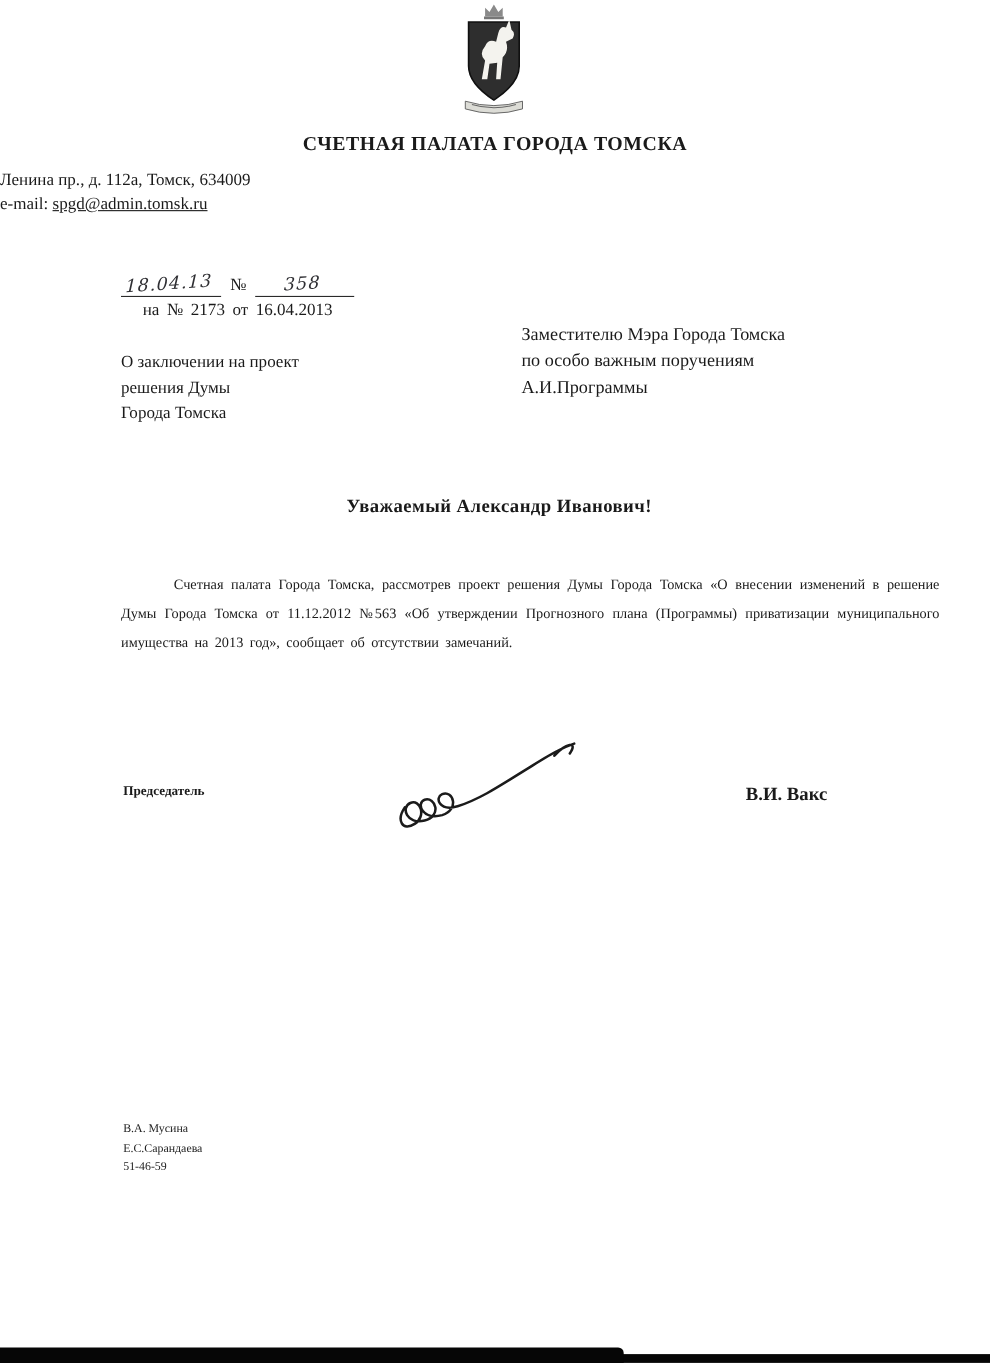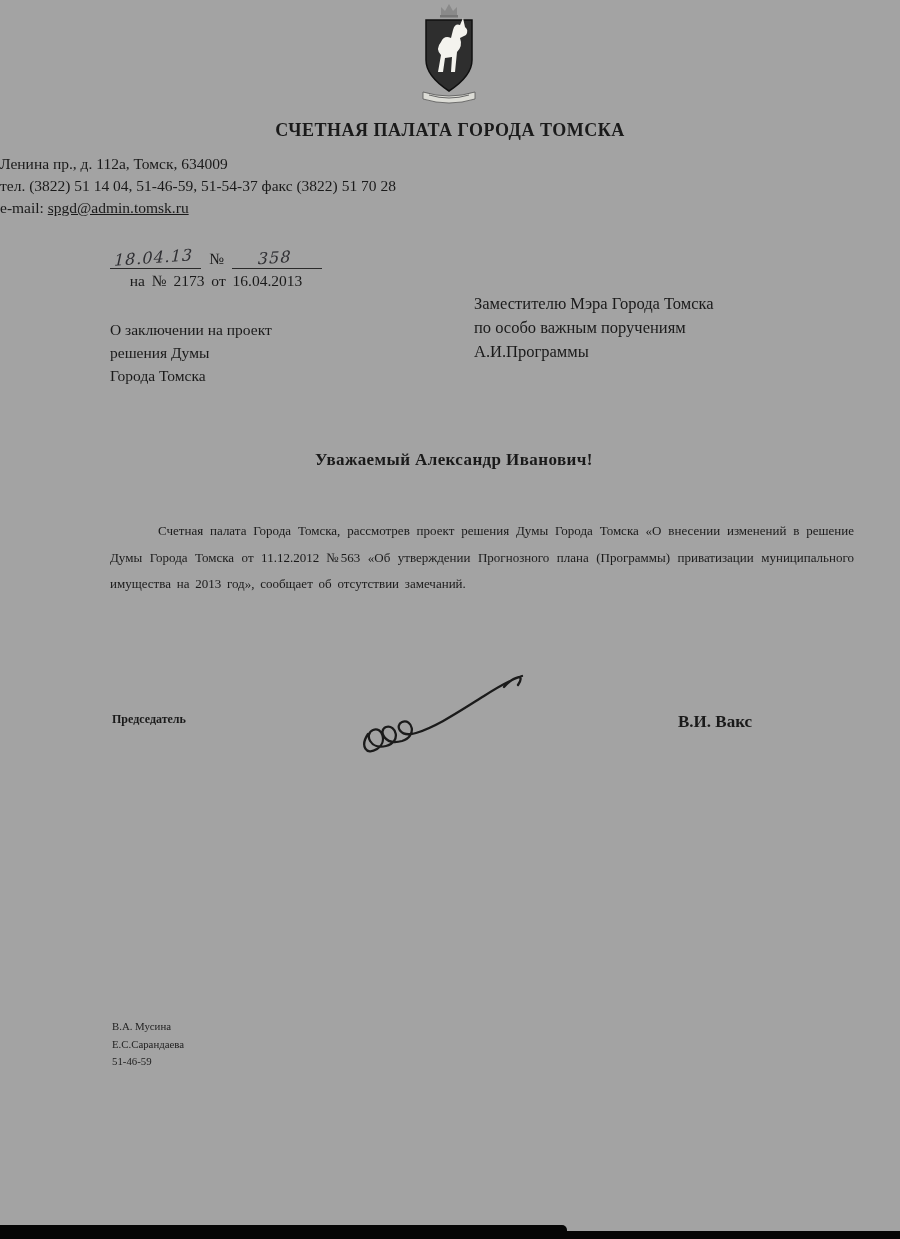--- a/index.html
+++ b/index.html
@@ -1,21 +1,21 @@
 <!DOCTYPE html>
 <html><head>
 <meta charset="utf-8">
 <style>
   html, body { margin: 0; padding: 0; background: #e9e9e9; }
   .page {
     position: relative;
     width: 900px;
     height: 1239px;
     margin: 0 auto;
-    background: #a3a3a3;
+    background: #ffffff;
     overflow: hidden;
     font-family: "Liberation Serif", serif;
     color: #1a1a1a;
   }
 
   
   .coat { position: absolute; top: 2px; left: 50%; transform: translateX(-50%); }
 
   
   .org-name {
@@ -113,21 +113,20 @@
 
       <path d="M8,90 Q34,98 60,90 L60,97 Q34,105 8,97 Z" fill="#dcdcd6" stroke="#555" stroke-width="0.8"></path>
       <path d="M14,93 Q34,99 54,93" stroke="#666" stroke-width="1" fill="none"></path>
     </svg>
   </div>
 
   <div class="org-name">СЧЕТНАЯ ПАЛАТА ГОРОДА ТОМСКА</div>
 
   <div class="head-lines">
     <div>Ленина пр., д. 112а, Томск, 634009</div>
-    <div>тел. (3822) 51 14 04, 51-46-59, 51-54-37 факс (3822) 51 70 28</div>
     <div class="email-line"><span>e-mail: </span><span class="email">spgd@admin.tomsk.ru</span></div>
   </div>
 
   <div class="ref">
     <div class="ref-top">
       <span class="hand-slot"><span class="ink">18.04.13</span></span>
       <span class="no-label">№</span>
       <span class="hand-slot"><span class="ink">358</span></span>
     </div>
     <div class="ref-reply">на  № 2173 от  16.04.2013</div>

